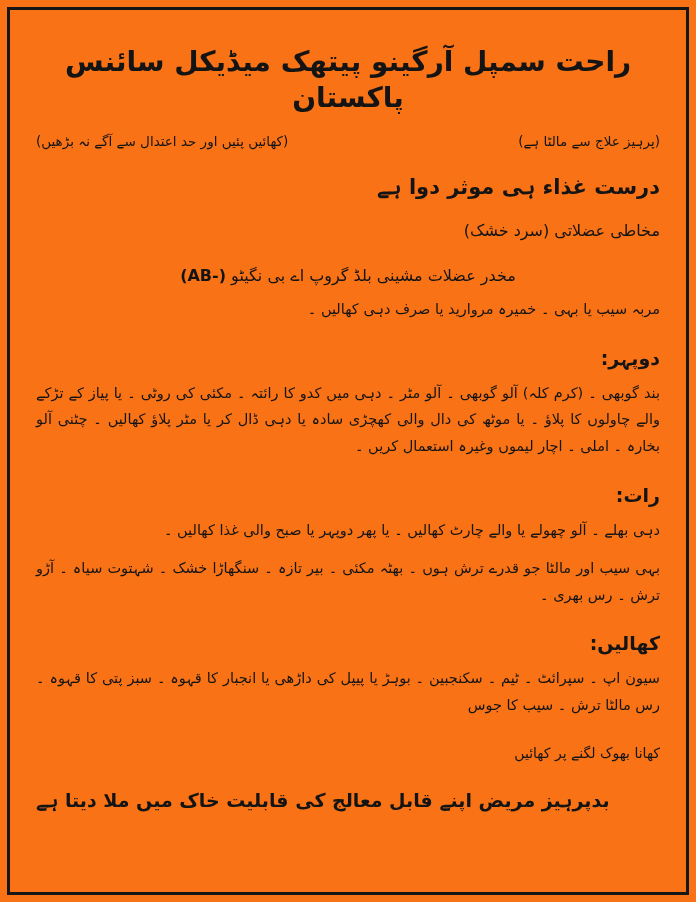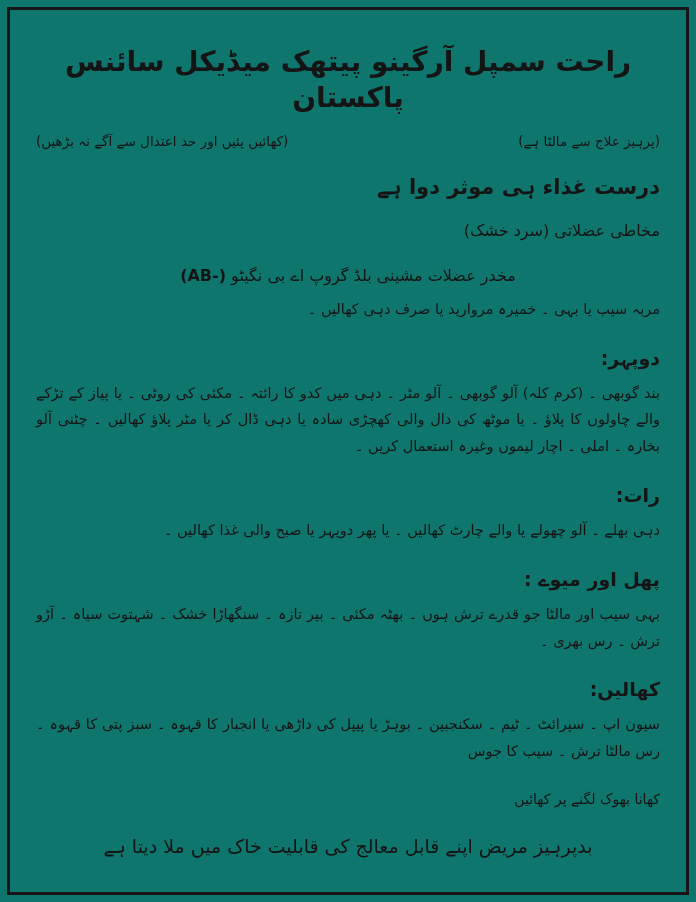--- a/index.html
+++ b/index.html
@@ -1,18 +1,18 @@
 <!DOCTYPE html>
 <html lang="ur" dir="rtl"><head>
 <meta charset="utf-8">
 <style>
   html,body{margin:0;padding:0;background:#e8e8e8;}
   .page{
     width:696px;height:902px;position:relative;margin:0 auto;
-    background:#0f766e;overflow:hidden;
+    background:#f97316;overflow:hidden;
     font-family:"DejaVu Sans",sans-serif;color:#141414;
   }
   .frame{
     position:absolute;inset:7px;border:3px solid #161616;pointer-events:none;
   }
   .content{
     position:absolute;top:12px;left:12px;right:12px;bottom:12px;
     padding:0 24px;direction:rtl;text-align:right;
   }
   .doc-title{
@@ -37,21 +37,21 @@
     margin-top:24px;font-size:19px;font-weight:bold;
   }
   .section-body{
     margin-top:11px;font-size:14.5px;line-height:1.85;text-align:justify;
   }
   .footer-notes{
     display:flex;justify-content:space-between;margin-top:26px;
     font-size:14px;padding-left:92px;
   }
   .warning{
-    margin-top:28px;text-align:center;font-size:19px;font-weight:normal;
+    margin-top:28px;text-align:left;font-size:19px;font-weight:bold;
   }
 </style>
 </head>
 <body>
 
 <div class="page">
   <div class="frame"></div>
 
   <div class="content">
 
@@ -72,21 +72,20 @@
     </div>
 
     <div class="section-body">مربہ سیب یا بہی ۔ خمیرہ مروارید یا صرف دہی کھالیں ۔</div>
 
     <div class="section-heading">دوپہر:</div>
     <div class="section-body">بند گوبھی ۔ (کرم کلہ) آلو گوبھی ۔ آلو مٹر ۔ دہی میں کدو کا رائتہ ۔ مکئی کی روٹی ۔ یا پیاز کے تڑکے والے چاولوں کا پلاؤ ۔ یا موٹھ کی دال والی کھچڑی سادہ یا دہی ڈال کر یا مٹر پلاؤ کھالیں ۔ چٹنی آلو بخارہ ۔ املی ۔ اچار لیموں وغیرہ استعمال کریں ۔</div>
 
     <div class="section-heading">رات:</div>
     <div class="section-body">دہی بھلے ۔ آلو چھولے یا والے چارٹ کھالیں ۔ یا پھر دوپہر یا صبح والی غذا کھالیں ۔</div>
 
-    <div class="section-heading">پھل اور میوے :</div>
     <div class="section-body">بہی سیب اور مالٹا جو قدرے ترش ہوں ۔ بھٹہ مکئی ۔ بیر تازہ ۔ سنگھاڑا خشک ۔ شہتوت سیاہ ۔ آڑو ترش ۔ رس بھری ۔</div>
 
     <div class="section-heading">کھالیں:</div>
     <div class="section-body">سیون اپ ۔ سپرائٹ ۔ ٹیم ۔ سکنجبین ۔ بوہڑ یا پیپل کی داڑھی یا انجبار کا قہوہ ۔ سبز پتی کا قہوہ ۔ رس مالٹا ترش ۔ سیب کا جوس</div>
 
     <div class="footer-notes">
       <span>کھانا بھوک لگنے پر کھائیں</span>
     </div>
 
     <div class="warning">بدپرہیز مریض اپنے قابل معالج کی قابلیت خاک میں ملا دیتا ہے</div>

